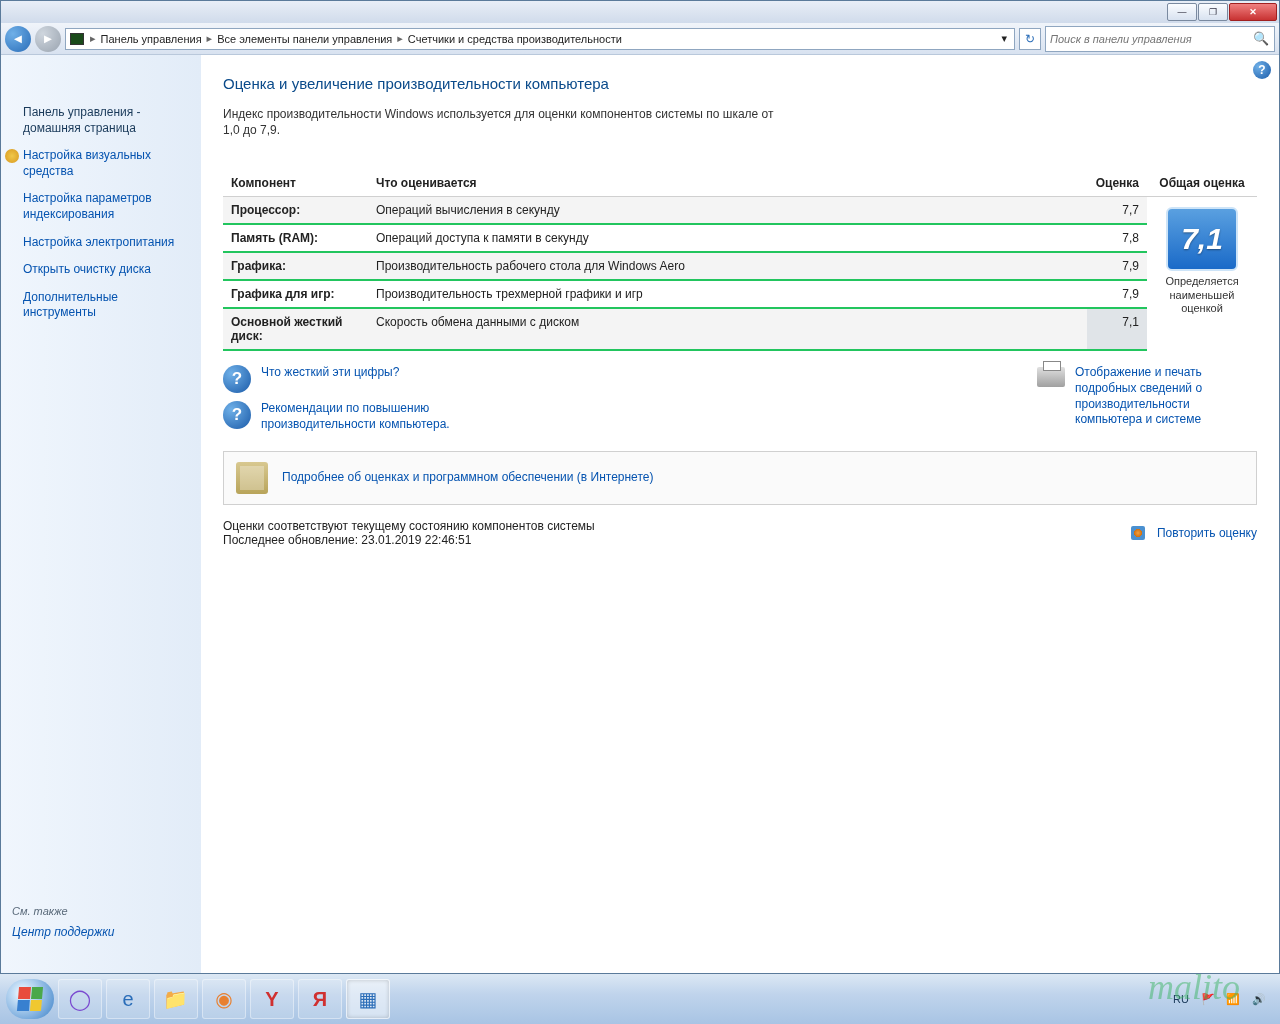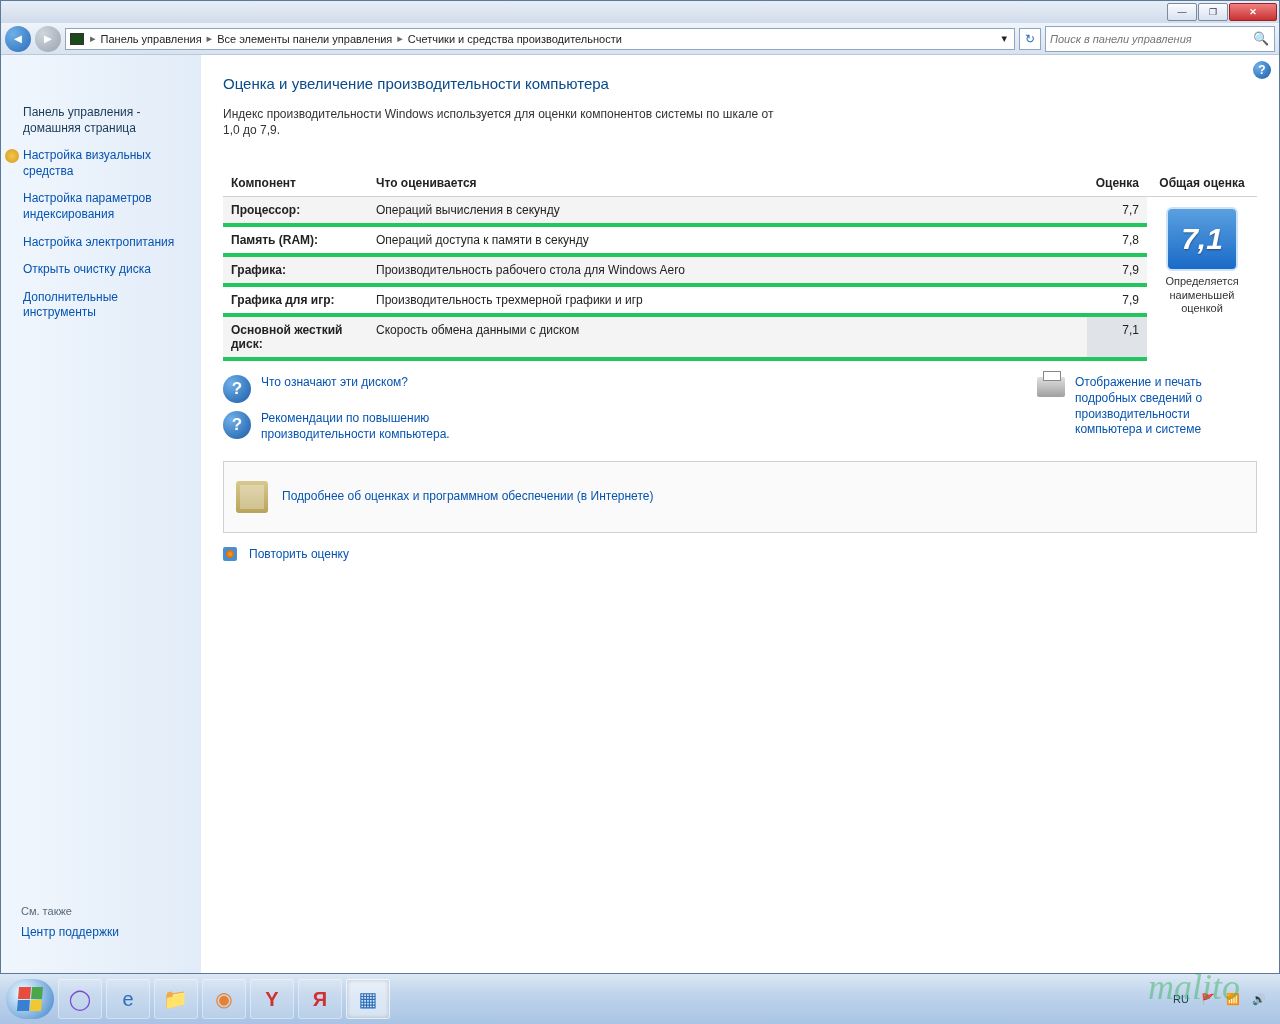--- a/index.html
+++ b/index.html
@@ -19,52 +19,52 @@
 .searchbox { width:230px; height:22px; background:#fff; border:1px solid #8fa6c0; display:flex; align-items:center; padding:12px 4px; }
 .searchbox input { flex:1; border:none; outline:none; font-size:11px; font-style:italic; color:#888; }
 .searchbox .mag { color:#2a6db8; font-size:13px; }
 
 .body { flex:1; display:flex; background:#fff; position:relative; }
 .sidebar { width:200px; background:linear-gradient(to right,#f0f6fd,#e2ecf8); padding:14px 10px 10px 22px; position:relative; }
 .sidebar a { color:#0654b0; text-decoration:none; display:block; margin-bottom:12px; font-size:12px; line-height:1.3; }
 .sidebar .home { color:#1a3a5a;margin-top:36px; }
 .sidebar .iconlink { position:relative; }
 .sidebar .iconlink::before { content:""; position:absolute; left:-18px; top:1px; width:14px; height:14px; background:radial-gradient(circle,#f0c84a,#d89820); border-radius:50%; }
-.sidebar .bottom { position:absolute; bottom:20px; left:20px; right:10px; }
+.sidebar .bottom { position:absolute; bottom:20px; left:11px; right:10px;font-style:italic; }
 .sidebar .bottom .hdr { color:#5a6a7a; font-size:11px; margin-bottom:8px; }
 
 .main { flex:1; padding:20px 22px; position:relative; }
 .helpicon { position:absolute; top:6px; right:8px; width:18px; height:18px; border-radius:50%; background:radial-gradient(circle at 30% 30%,#6fb0e8,#1a5aa8); color:#fff; display:flex; align-items:center; justify-content:center; font-size:12px; font-weight:bold; cursor:pointer; }
 h1 { color:#0a4a8a; font-size:15px; font-weight:normal; margin-bottom:14px; }
 .intro { font-size:12px; color:#333; margin-bottom:32px; max-width:560px; line-height:1.35; }
 
 .tbl { width:100%; border-collapse:collapse; }
 .tbl th { text-align:left; font-weight:bold; font-size:12px; padding:6px 8px; border-bottom:1px solid #d0d0d0; }
 .tbl th.sc,.tbl td.sc { text-align:right; width:60px; }
 .tbl th.ov { text-align:center; width:110px; }
-.tbl td { padding:6px 8px; font-size:12px; vertical-align:top; border-bottom:4px solid #22c55e; }
+.tbl td { padding:6px 8px; font-size:12px; vertical-align:top; border-bottom:2px solid #22c55e; }
 .tbl tr.alt td { background:#f4f4f4; }
 .tbl td.comp { font-weight:bold; width:145px; }
 .tbl td.desc { max-width:250px; }
 .tbl td.sc { font-weight:normal; }
 .tbl tr.hl td.sc { background:#e0e4e8; }
 
 .bigscore { text-align:center; padding:4px; }
 .bigbox { width:72px; height:64px; margin:0 auto 4px auto; background:linear-gradient(to bottom,#5aa0e0,#1a6ac8); border-radius:6px; display:flex; align-items:center; justify-content:center; color:#fff; font-size:30px; font-weight:bold; font-style:italic; text-shadow:0 1px 2px rgba(0,0,0,.4); border:2px solid #cde4f8; }
 .bigscore .sub { font-size:11px; color:#333; line-height:1.2; }
 
 .linksrow { display:flex; justify-content:space-between; margin-top:14px; }
 .linksrow .col { display:flex; flex-direction:column; gap:8px; }
 .linkitem { display:flex; align-items:flex-start; gap:10px; max-width:300px; }
 .linkitem .qicon { width:28px; height:28px; border-radius:50%; background:radial-gradient(circle at 30% 30%,#6fb0e8,#1a5aa8); color:#fff; display:flex; align-items:center; justify-content:center; font-size:17px; font-weight:bold; flex-shrink:0; }
 .linkitem a { color:#0654b0; text-decoration:none; font-size:12px; line-height:1.3; }
 .printer { width:28px; height:20px; background:linear-gradient(to bottom,#e0e0e0,#a0a0a0); border-radius:2px; position:relative; flex-shrink:0; margin-top:2px; }
 .printer::before { content:""; position:absolute; top:-6px; left:6px; width:16px; height:8px; background:#fff; border:1px solid #888; }
 
-.panelbox { border:1px solid #d0d0d0; padding:19px 12px; margin-top:18px; background:#fafafa; display:flex; align-items:center; gap:14px; }
+.panelbox { border:1px solid #d0d0d0; padding:10px 12px; margin-top:18px; background:#fafafa; display:flex; align-items:center; gap:14px; }
 .panelbox .boxicn { width:32px; height:32px; background:linear-gradient(to bottom,#d8c890,#b8a45a); border-radius:3px; flex-shrink:0; position:relative; }
 .panelbox .boxicn::after { content:""; position:absolute; inset:4px; background:rgba(255,255,255,.3); }
 .panelbox a { color:#0654b0; text-decoration:none; font-size:12px; line-height:1.3; }
 
 .status { margin-top:14px; display:flex; justify-content:space-between; font-size:12px; }
 .status a { color:#0654b0; text-decoration:none; display:flex; align-items:center; gap:12px; }
 .shield { width:14px; height:14px; background:radial-gradient(circle,#f0a040,#d07010 40%,#4a90d0 40%); border-radius:2px; }
 
 .taskbar { position:absolute; left:0; right:0; bottom:0; height:50px; background:linear-gradient(to bottom,#dce8f4,#c0d4ec 40%,#a8c4e4); display:flex; align-items:center; padding:0 6px; gap:4px; }
 .start { width:48px; height:40px; border-radius:20px; background:radial-gradient(circle at 35% 35%,#fff,#cde4f8 20%,#3a80c8); display:flex; align-items:center; justify-content:center; position:relative; }
@@ -163,41 +163,45 @@
           <td class="desc">Скорость обмена данными с диском</td>
           <td class="sc">7,1</td>
         </tr>
       </tbody>
         </table>
 
       <div class="linksrow">
         <div class="col">
           <div class="linkitem">
             <div class="qicon">?</div>
-            <a>Что означают эти диском?</a>
+            <a>Что жесткий эти цифры?</a>
           </div>
           <div class="linkitem">
             <div class="qicon">?</div>
             <a>Рекомендации по повышению производительности компьютера.</a>
           </div>
         </div>
         <div class="col" style="align-items:flex-end">
           <div class="linkitem" style="max-width:220px;text-align:left">
             <div class="printer"></div>
             <a>Отображение и печать подробных сведений о производительности компьютера и системе</a>
           </div>
         </div>
       </div>
 
       <div class="panelbox">
         <div class="boxicn"></div>
         <a>Подробнее об оценках и программном обеспечении (в Интернете)</a>
       </div>
 
       <div class="status">
+        <div>
+          <div>Оценки соответствуют текущему состоянию компонентов системы</div>
+          <div>Последнее обновление: 23.01.2019 22:46:51</div>
+        </div>
         <a>
           <span class="shield"></span>
           <span>Повторить оценку</span>
         </a>
       </div>
     </div>
   </div>
 </div>
 
 <div class="taskbar">

